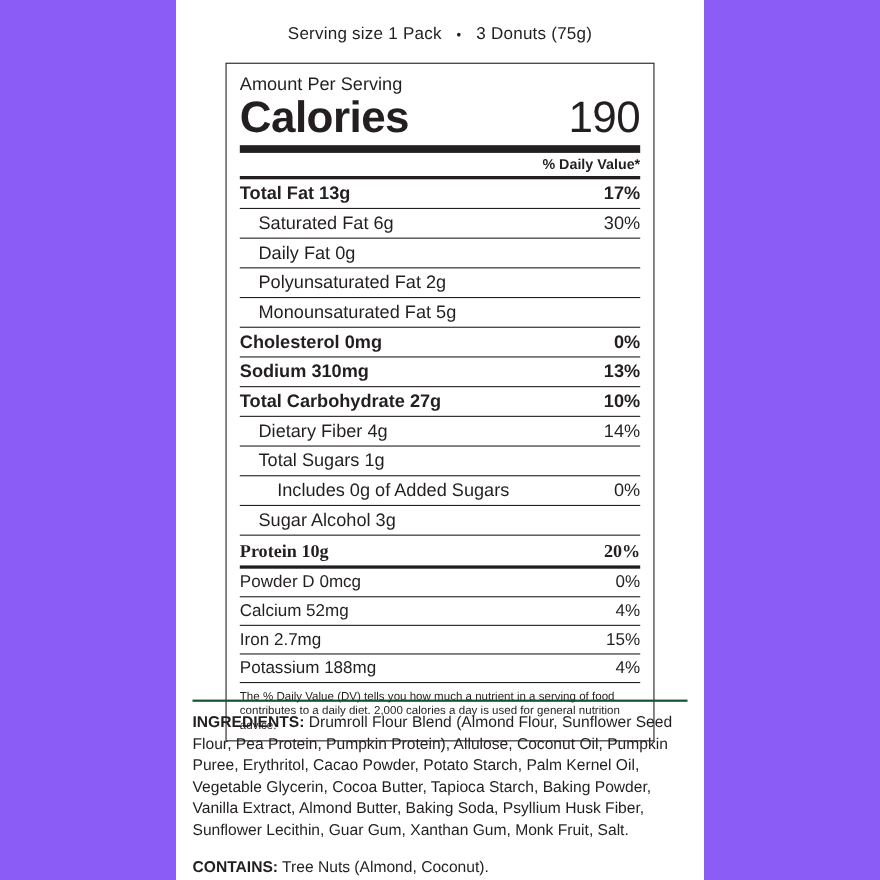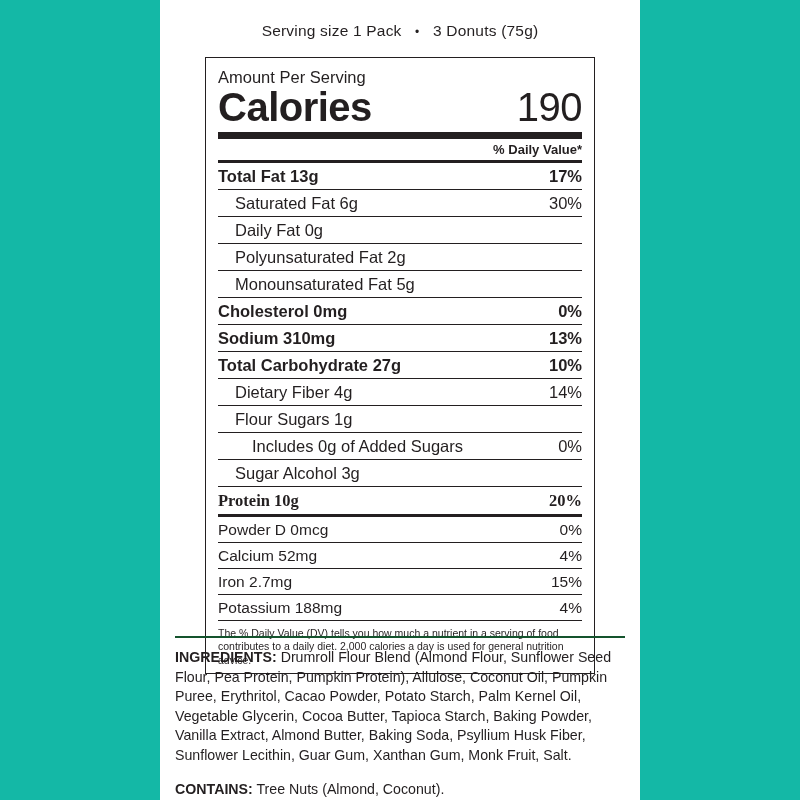--- a/index.html
+++ b/index.html
@@ -10,21 +10,21 @@
     width: 800px;
     height: 800px;
     background: #8f6fb5;
     font-family: "Liberation Sans", sans-serif;
     overflow: hidden;
   }
   .page {
     position: relative;
     width: 800px;
     height: 800px;
-    background: #14b8a6;
+    background: #8b5cf6;
   }
   .label-card {
     position: absolute;
     left: 160px;
     top: 0;
     width: 480px;
     height: 800px;
     background: #ffffff;
     box-sizing: border-box;
   }
@@ -205,21 +205,21 @@
       </div>
       <div class="nut-row indent0">
         <span class="name bold">Total Carbohydrate 27g</span>
         <span class="dv bold">10%</span>
       </div>
       <div class="nut-row indent1">
         <span class="name">Dietary Fiber 4g</span>
         <span class="dv">14%</span>
       </div>
       <div class="nut-row indent1">
-        <span class="name">Flour Sugars 1g</span>
+        <span class="name">Total Sugars 1g</span>
         <span class="dv"></span>
       </div>
       <div class="nut-row indent2">
         <span class="name">Includes 0g of Added Sugars</span>
         <span class="dv">0%</span>
       </div>
       <div class="nut-row indent1">
         <span class="name">Sugar Alcohol 3g</span>
         <span class="dv"></span>
       </div>

